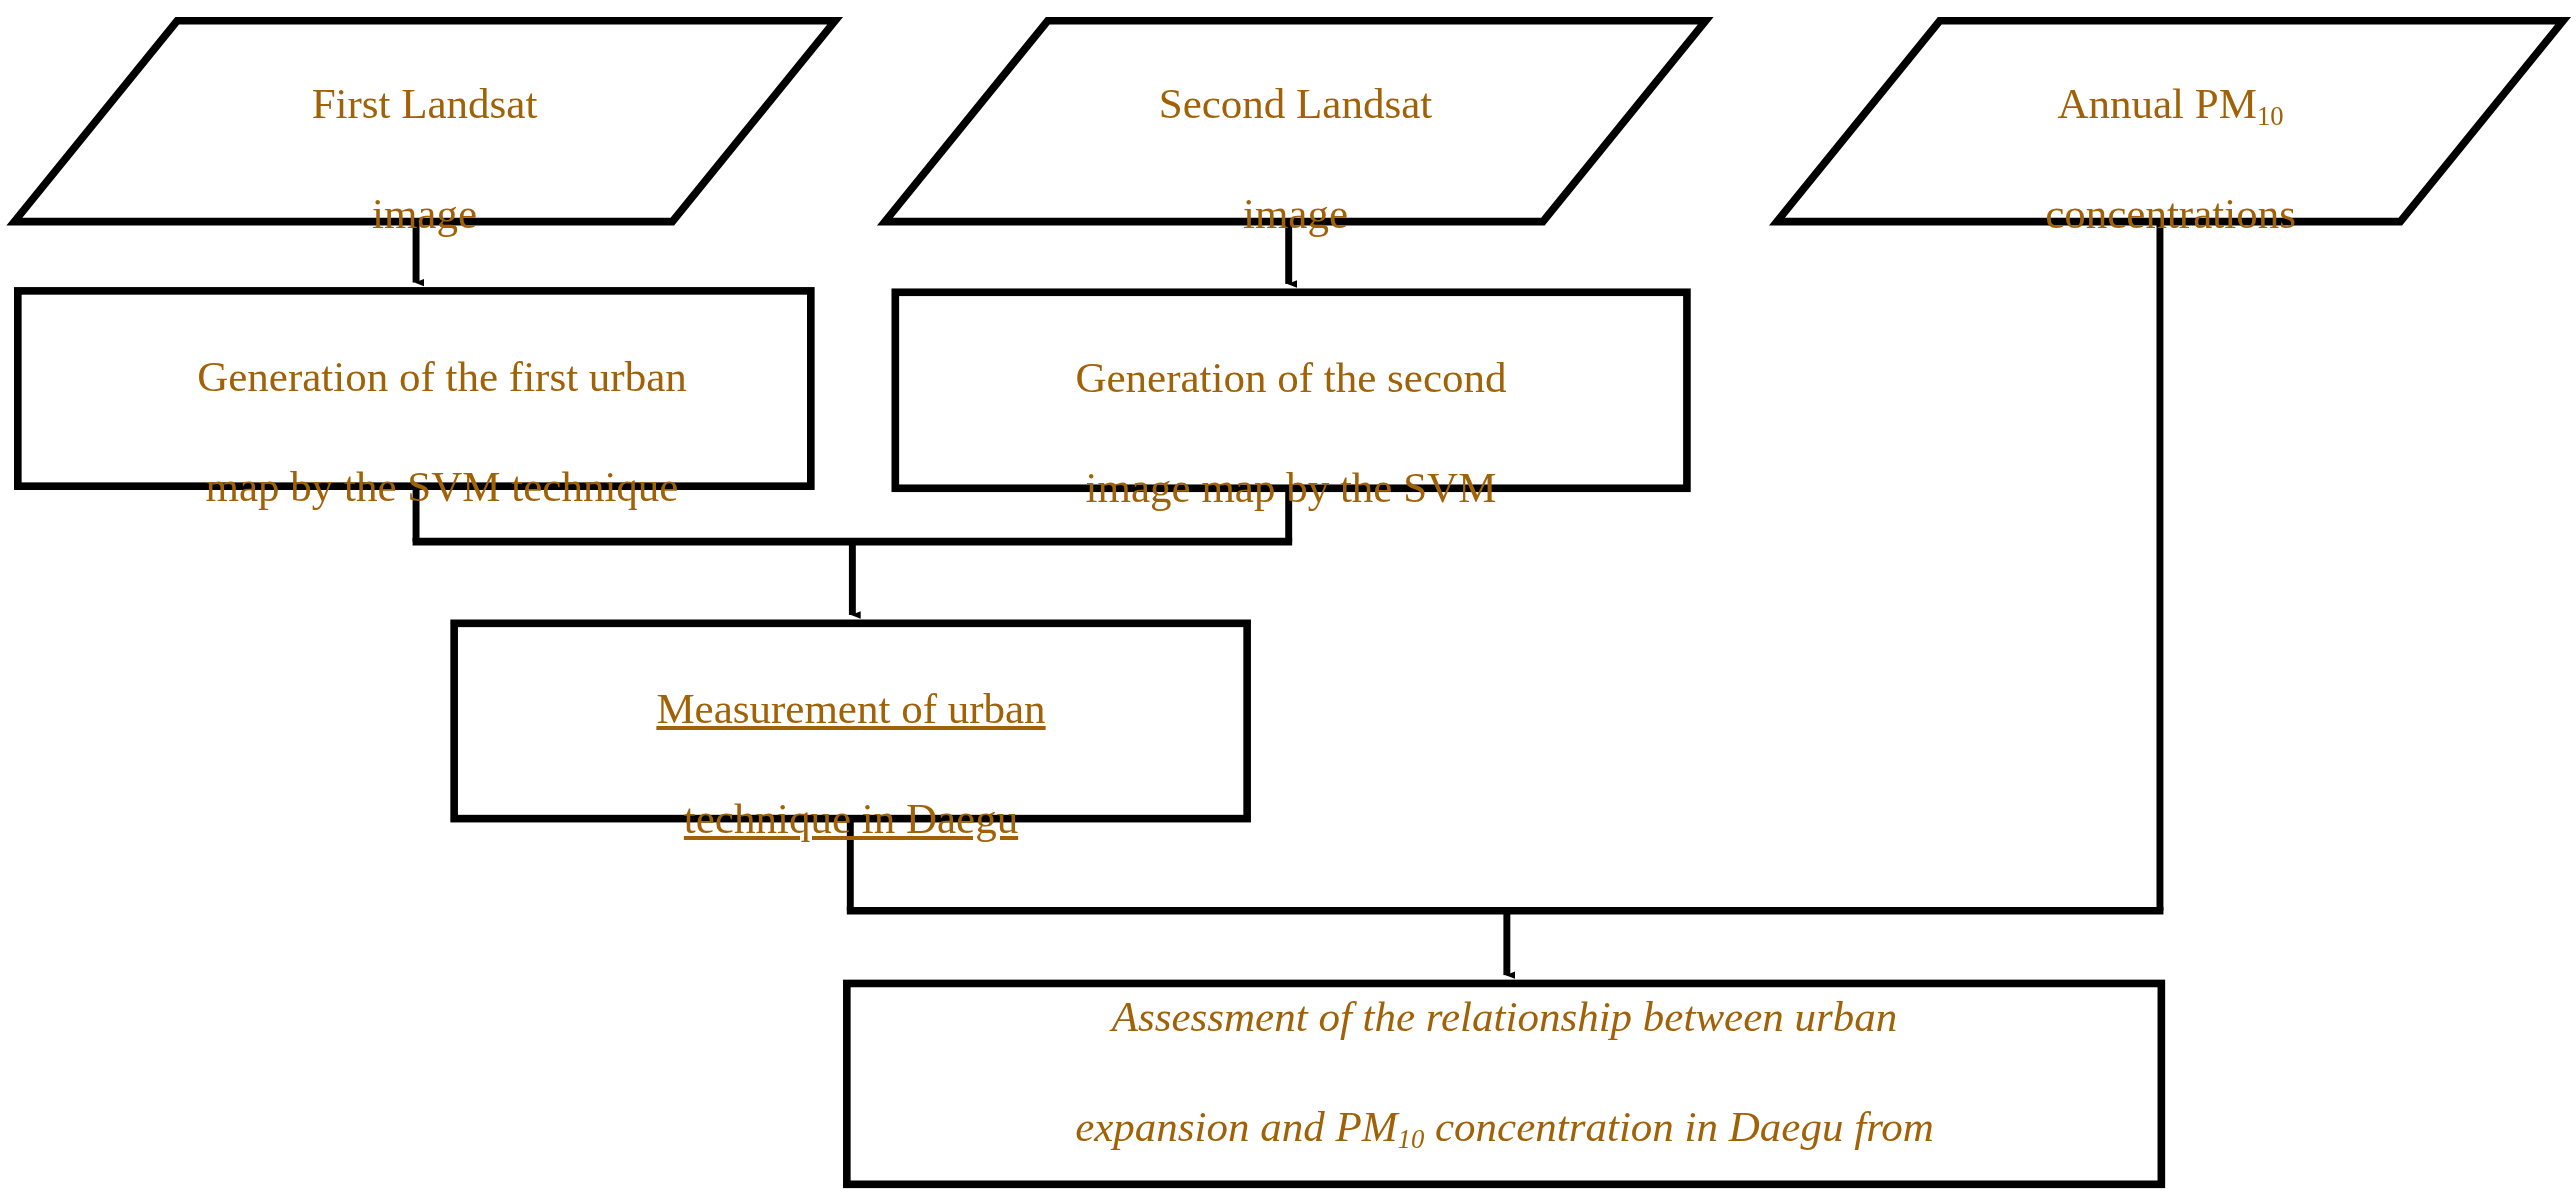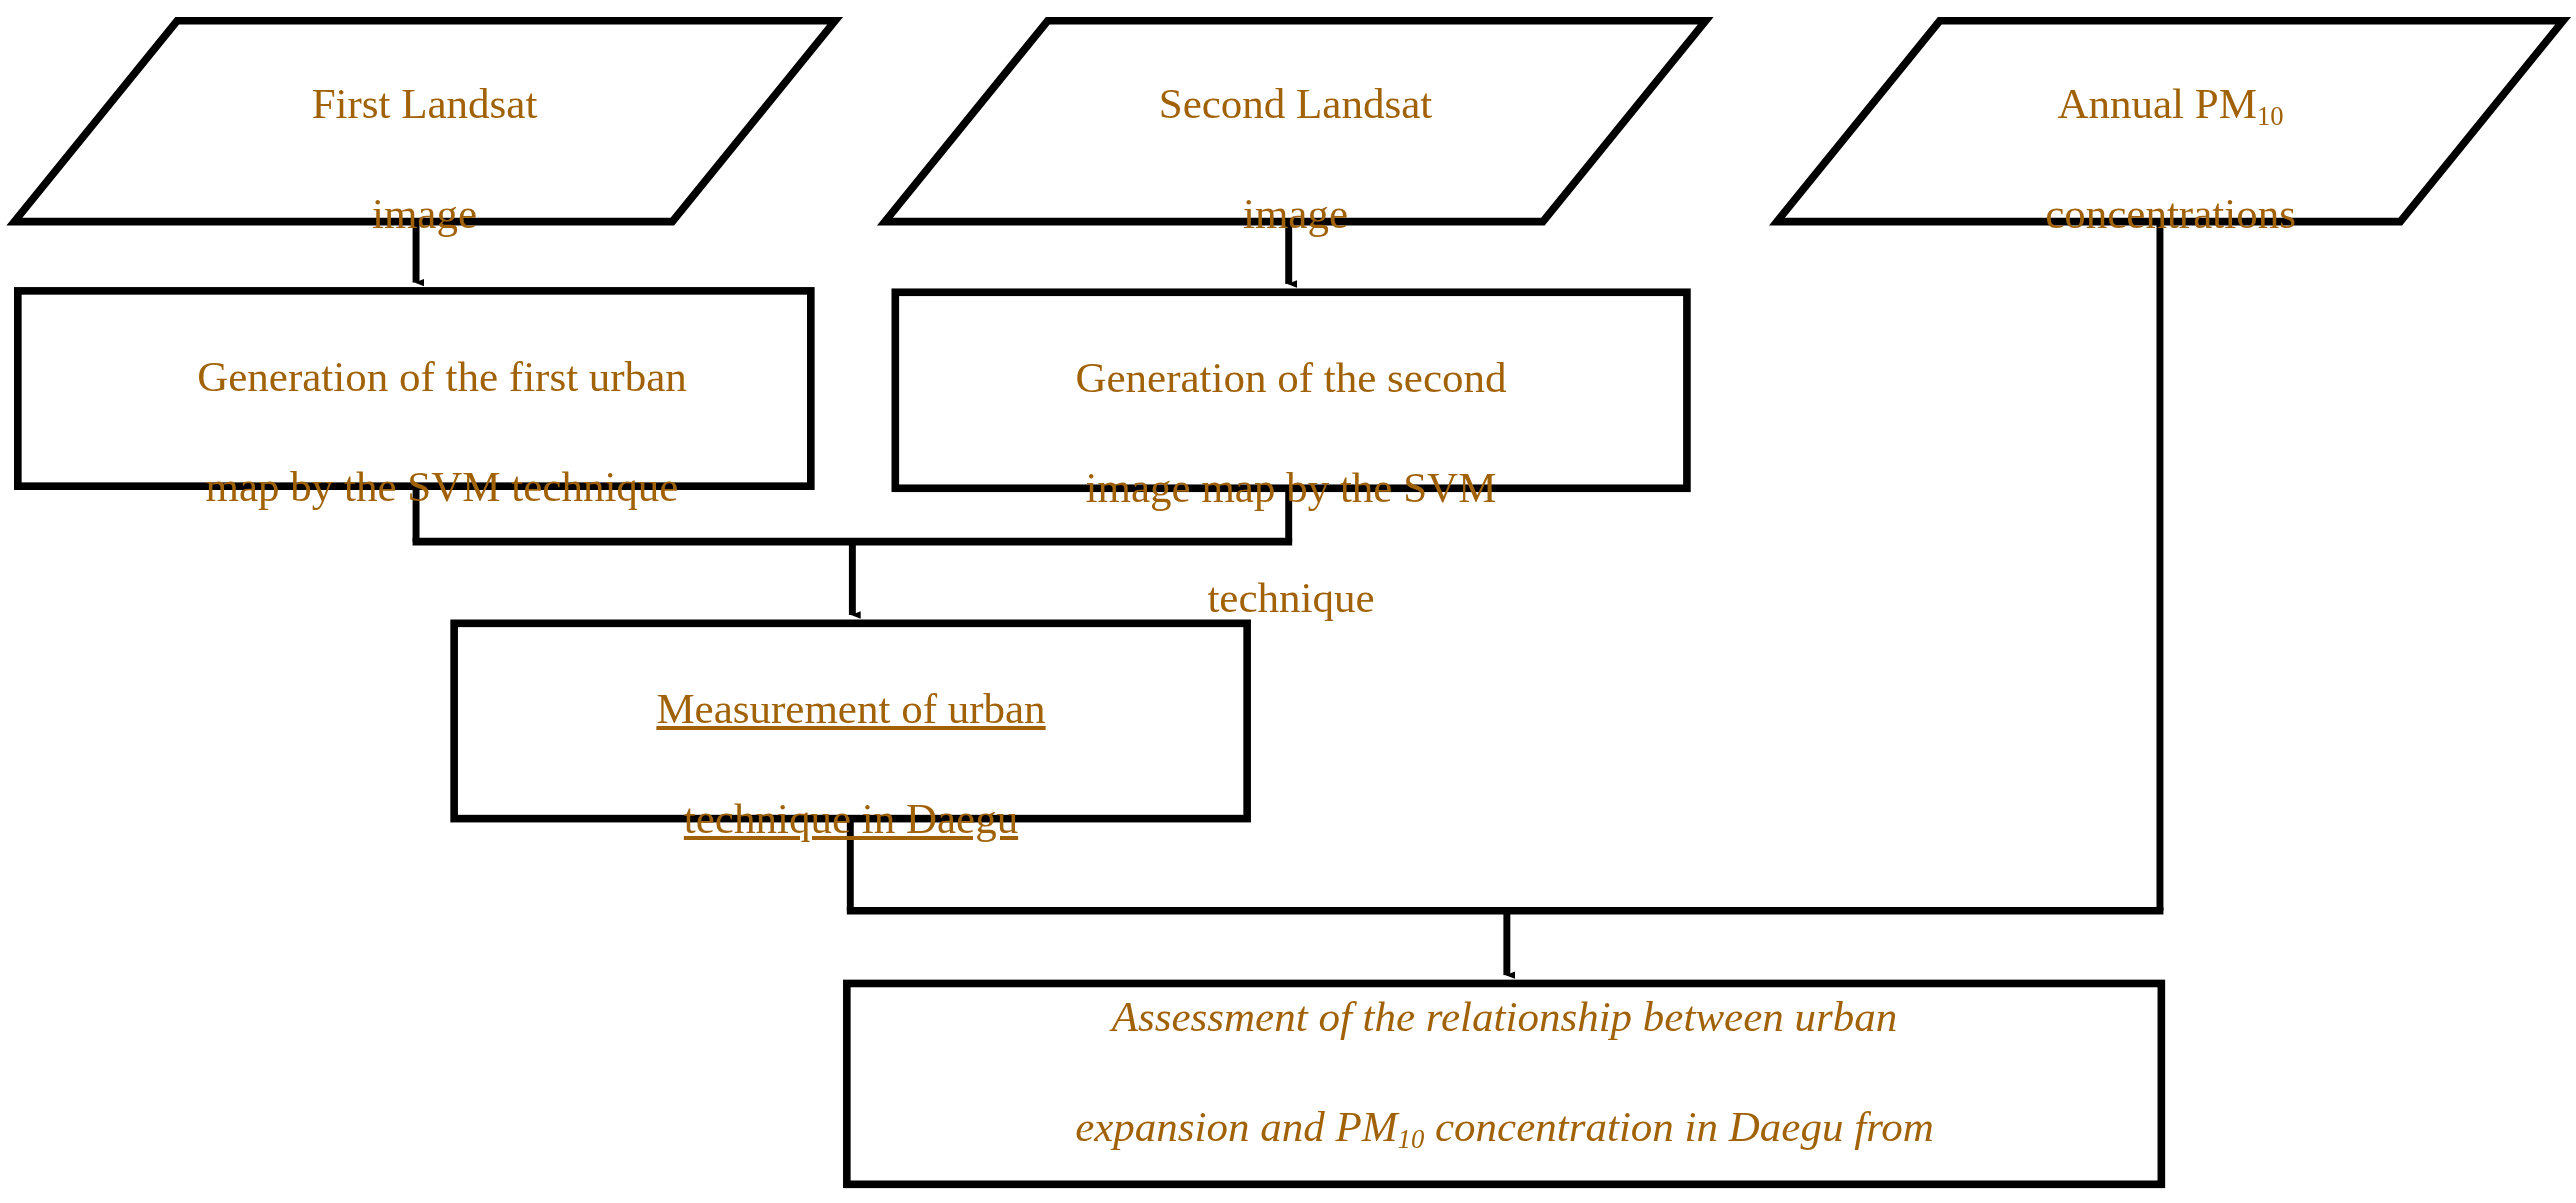--- a/index.html
+++ b/index.html
@@ -121,21 +121,20 @@
     <div>
       <div>Generation of the first urban</div>
       <div>map by the SVM technique</div>
     </div>
   </div>
 
   <div class="node-label box-label" style="left:900px; top:295px; width:782px; height:191px;">
     <div>
       <div>Generation of the second</div>
       <div>image map by the SVM</div>
-      <div>technique</div>
     </div>
   </div>
 
   <div class="node-label box-label" style="left:459px; top:626px; width:784px; height:190px;text-decoration:underline;">
     <div>
       <div>Measurement of urban</div>
       <div>technique in Daegu</div>
     </div>
   </div>
 

